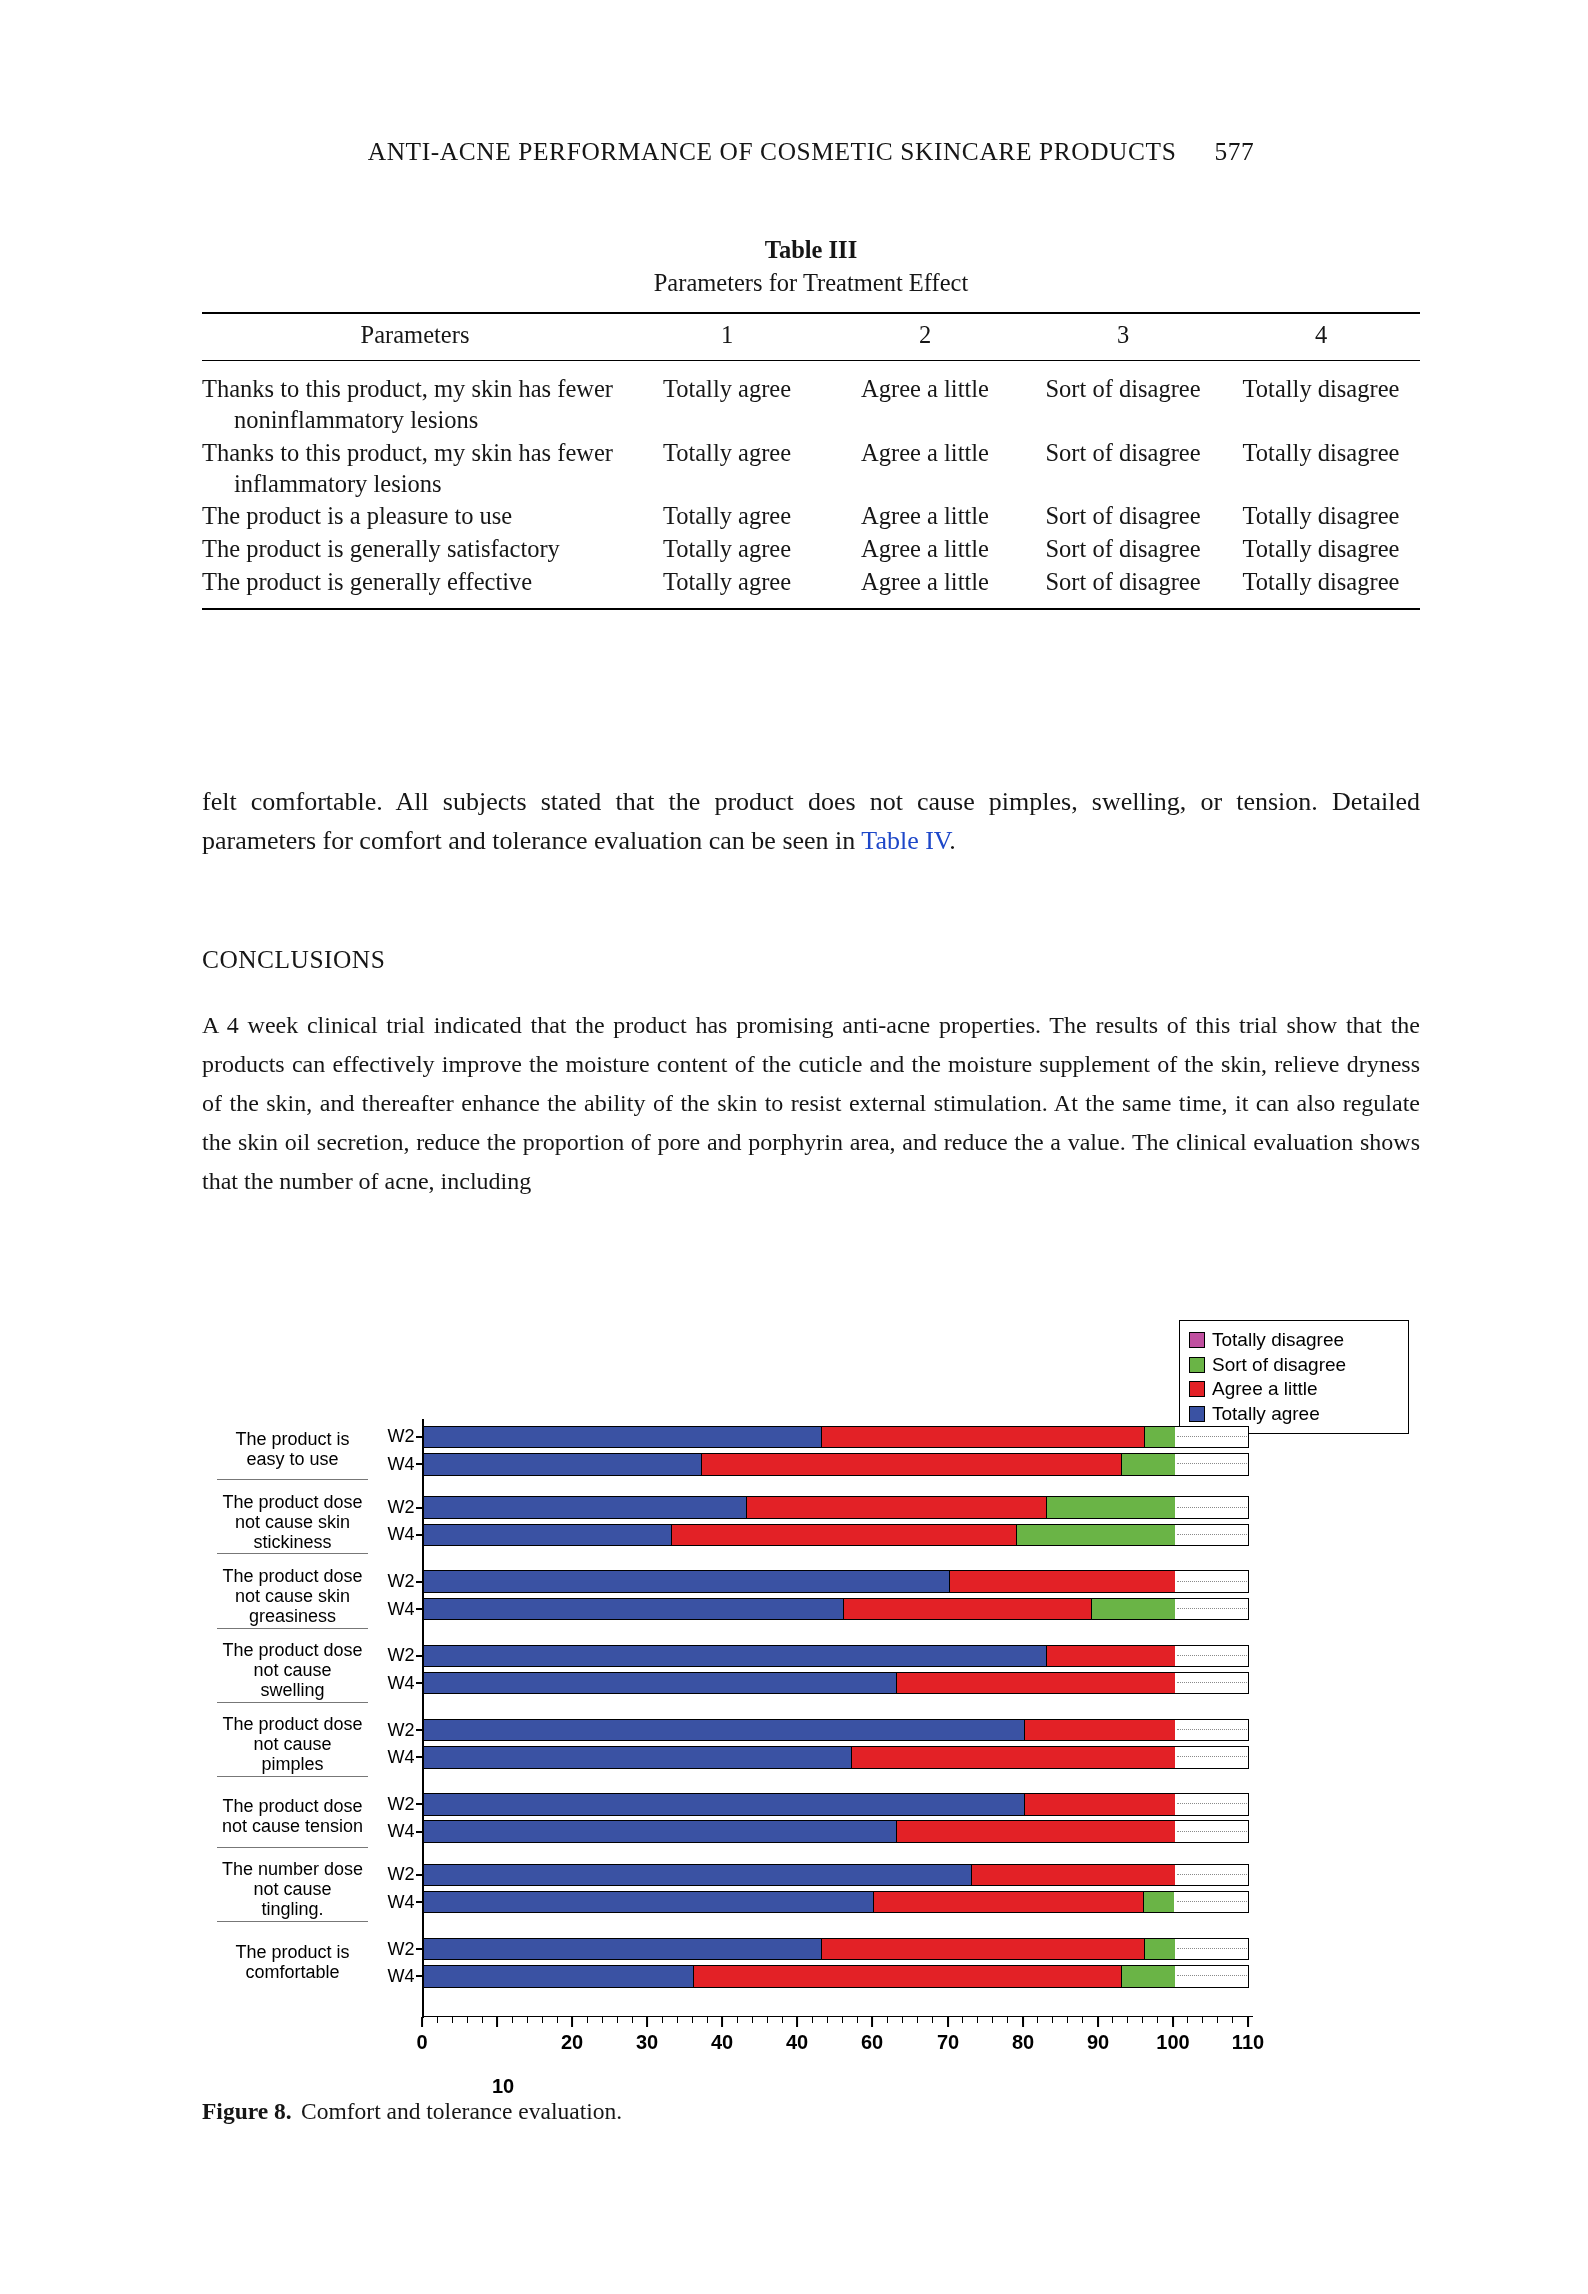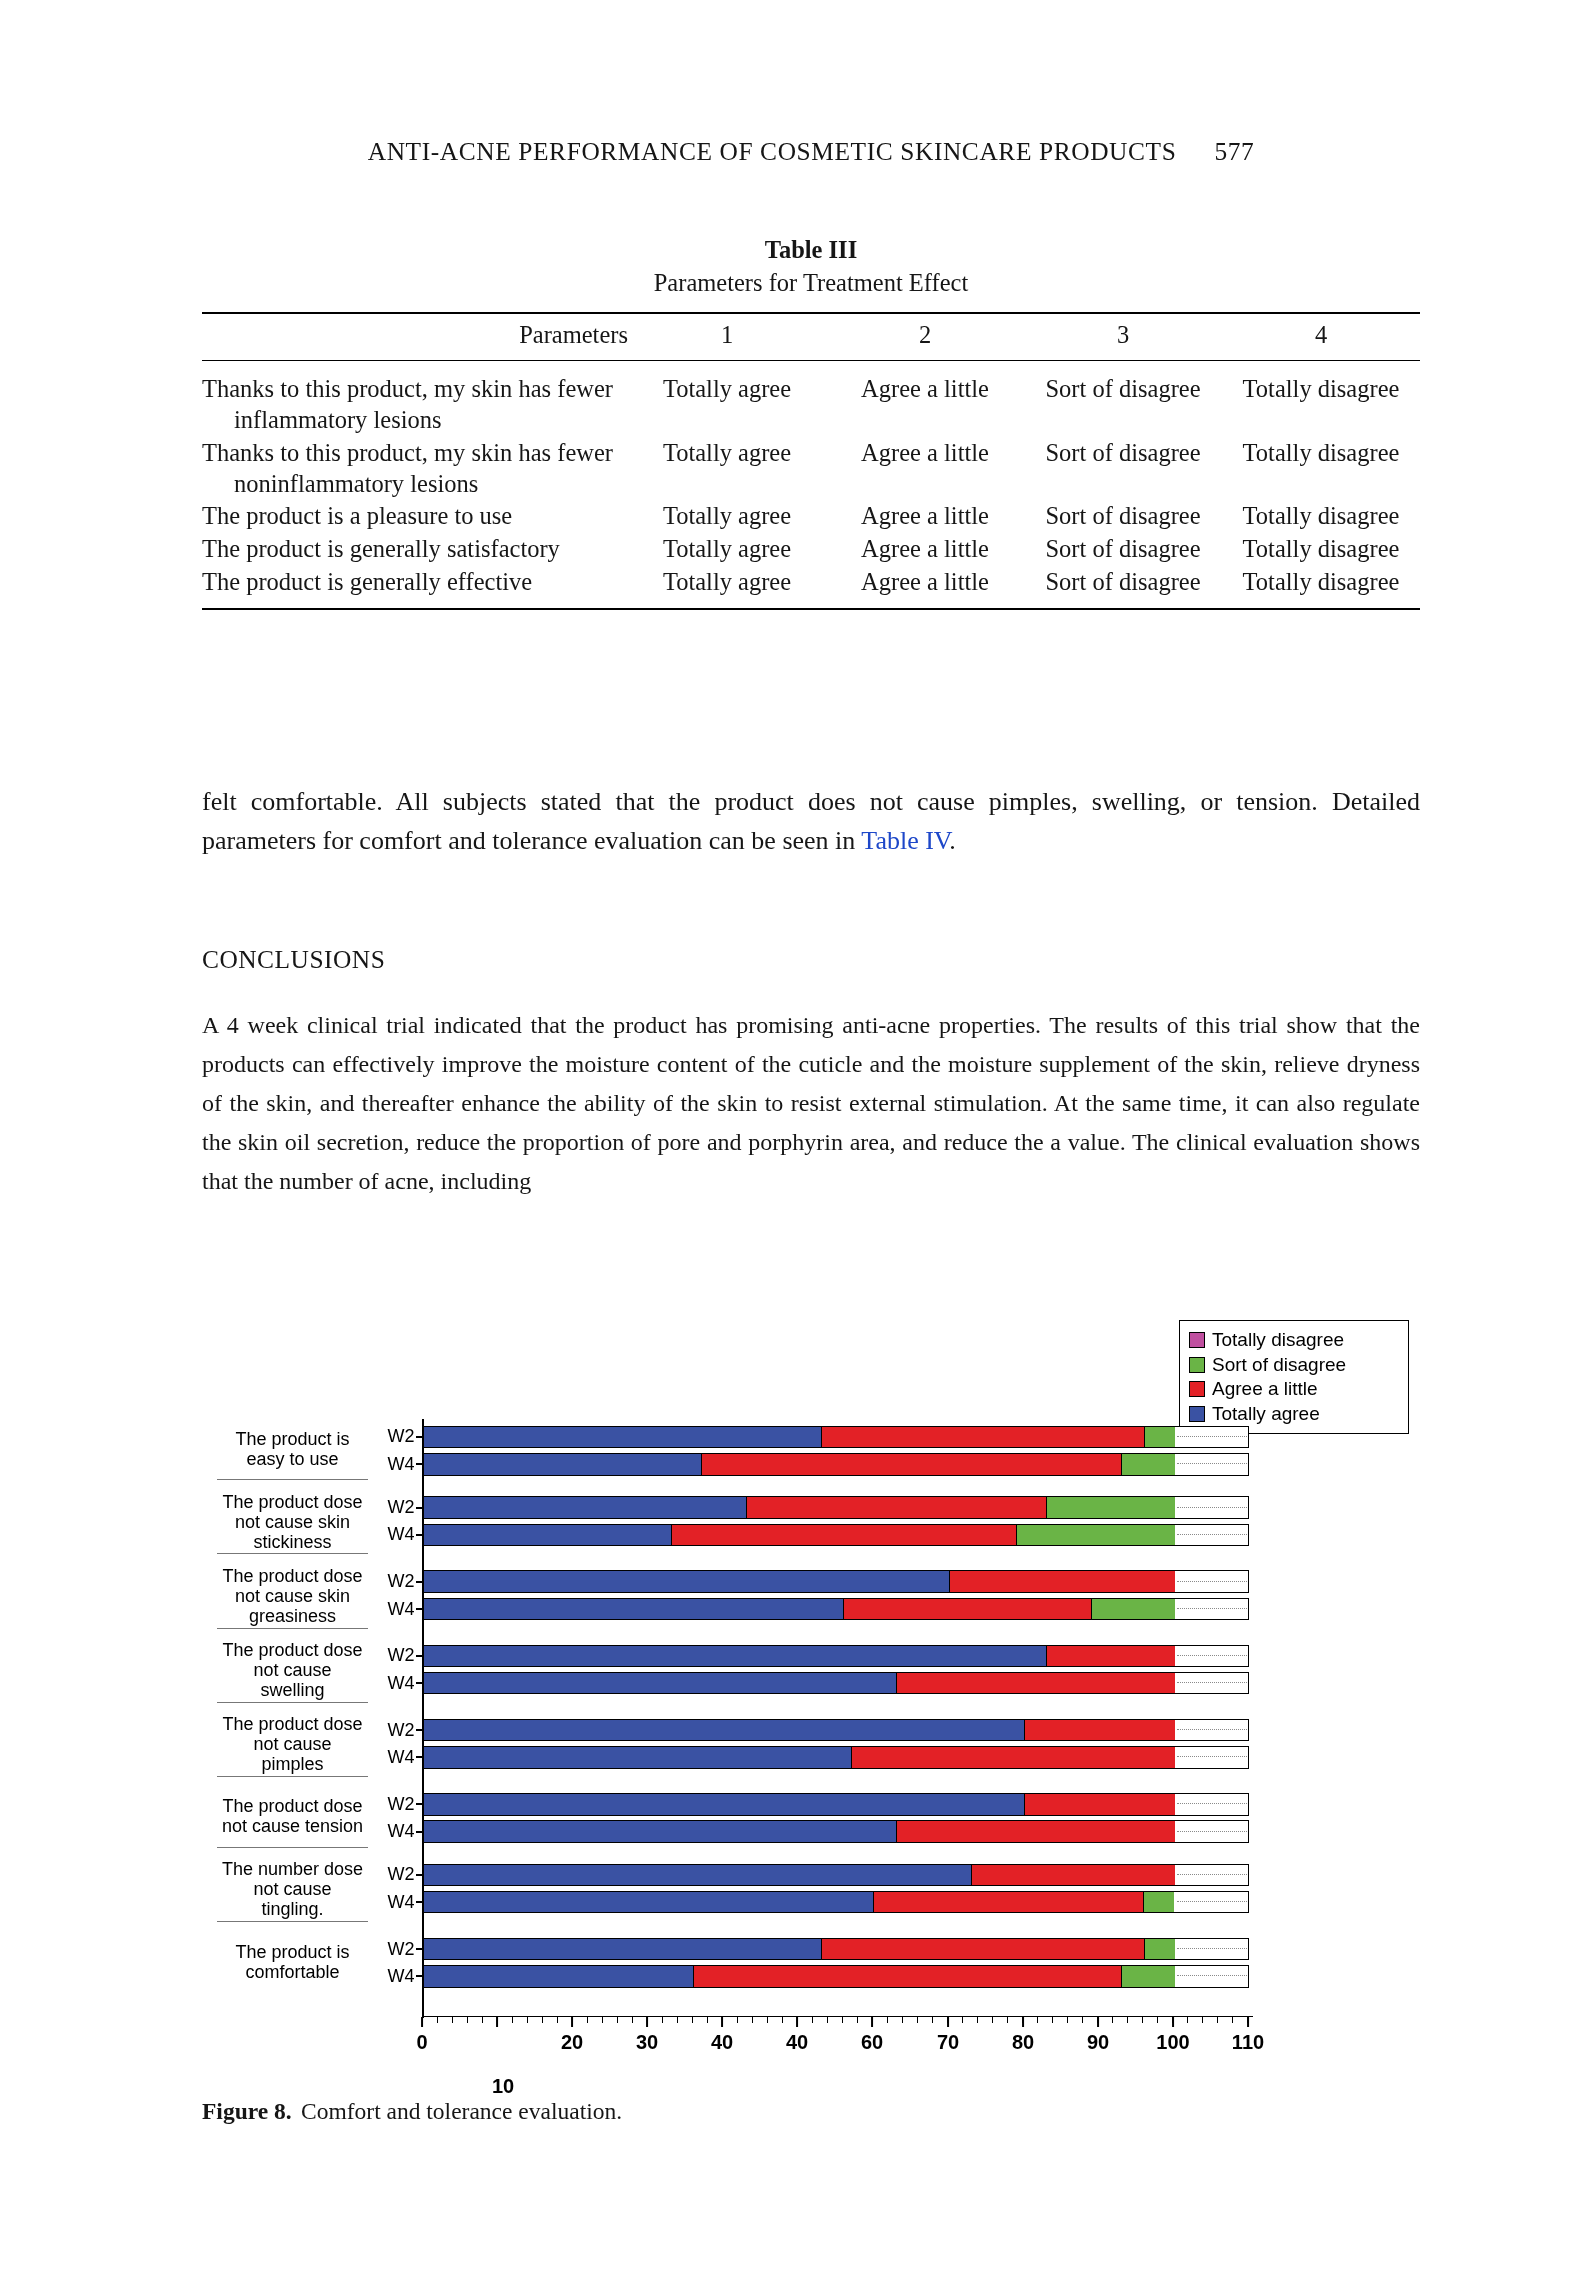--- a/index.html
+++ b/index.html
@@ -15,21 +15,21 @@
     font-size:25.4px; letter-spacing:0.6px; white-space:nowrap; }
   .running-head .pageno { margin-left:38px; }
 
   
   .table-section { top:236px; left:202px; width:1218px; }
   .table-title { text-align:center; font-weight:bold; font-size:24.5px; }
   .table-subtitle { text-align:center; font-size:24.5px; margin-top:4.7px; }
   table.ttable { width:100%; border-collapse:collapse; margin-top:15px;
     border-top:2.8px solid #000; border-bottom:2.8px solid #000; font-size:24.5px; }
   .ttable th { font-weight:normal; border-bottom:1.9px solid #000; padding:7.5px 0 11.3px; font-size:24.5px; }
-  .ttable th.param-h { text-align:right; }
+  .ttable th.param-h { text-align:center; }
   .ttable th.val-h { text-align:center; }
   .ttable td { vertical-align:top; padding:0.9px 0; line-height:31px; }
   .ttable td.param { width:426px; padding-left:32px; text-indent:-32px; padding-right:7.5px; }
   .ttable td.val { text-align:center; width:198px; }
   .ttable tbody tr:first-child td { padding-top:11.3px; }
   .ttable tbody tr:last-child td { padding-bottom:11.3px; }
 
   
   .para1 { top:782px; left:202px; width:1218px; font-size:26px; line-height:39px; text-align:justify; }
   .heading { top:945px; left:202px; font-size:25.4px; letter-spacing:0.5px; }
@@ -85,28 +85,28 @@
       <tr>
           <th class="param-h">Parameters</th>
           <th class="val-h">1</th>
           <th class="val-h">2</th>
           <th class="val-h">3</th>
           <th class="val-h">4</th>
         </tr>
     </thead>
     <tbody>
         <tr>
-          <td class="param">Thanks to this product, my skin has fewer inflammatory lesions</td>
+          <td class="param">Thanks to this product, my skin has fewer noninflammatory lesions</td>
           <td class="val">Totally agree</td>
           <td class="val">Agree a little</td>
           <td class="val">Sort of disagree</td>
           <td class="val">Totally disagree</td>
         </tr>
         <tr>
-          <td class="param">Thanks to this product, my skin has fewer noninflammatory lesions</td>
+          <td class="param">Thanks to this product, my skin has fewer inflammatory lesions</td>
           <td class="val">Totally agree</td>
           <td class="val">Agree a little</td>
           <td class="val">Sort of disagree</td>
           <td class="val">Totally disagree</td>
         </tr>
         <tr>
           <td class="param">The product is a pleasure to use</td>
           <td class="val">Totally agree</td>
           <td class="val">Agree a little</td>
           <td class="val">Sort of disagree</td>

